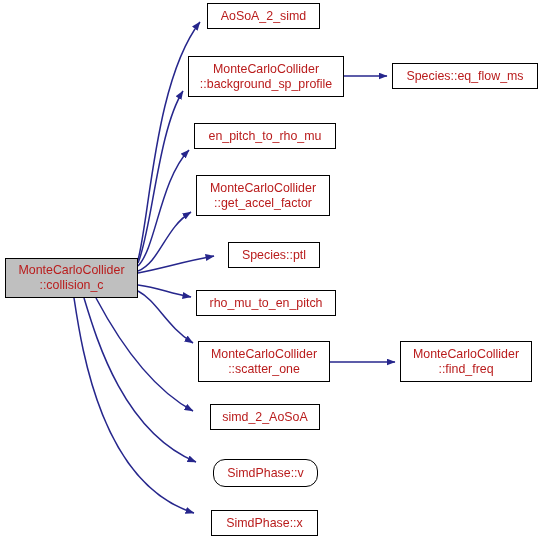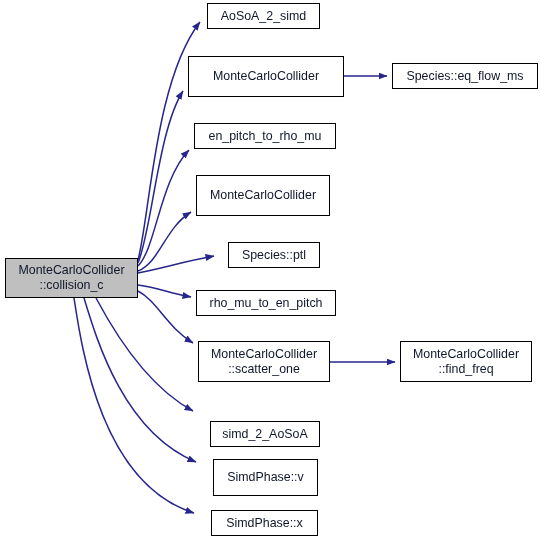--- a/index.html
+++ b/index.html
@@ -24,21 +24,21 @@
     left: 0;
     top: 0;
     width: 544px;
     height: 541px;
   }
   .node {
     position: absolute;
     box-sizing: border-box;
     border: 1px solid #000000;
     background: #ffffff;
-    color: #0f172a;
+    color: #b91c1c;
     display: flex;
     flex-direction: column;
     align-items: center;
     justify-content: center;
     text-align: center;
     font-size: 12.4px;
     line-height: 14.6px;
     letter-spacing: 0px;
     white-space: nowrap;
     z-index: 2;
@@ -78,47 +78,49 @@
   <div id="nodes">
       <div class="node root" style="left: 5px; top: 258px; width: 133px; height: 40px;">
         <span class="line">MonteCarloCollider</span>
         <span class="line">::collision_c</span>
       </div>
       <div class="node" style="left: 207px; top: 3px; width: 113px; height: 26px;">
         <span class="line">AoSoA_2_simd</span>
       </div>
       <div class="node" style="left: 188px; top: 56px; width: 156px; height: 41px;">
         <span class="line">MonteCarloCollider</span>
+        <span class="line">::background_sp_profile</span>
       </div>
       <div class="node" style="left: 392px; top: 63px; width: 146px; height: 26px; text-align: center;">
         <span class="line">Species::eq_flow_ms</span>
       </div>
       <div class="node" style="left: 194px; top: 123px; width: 142px; height: 26px;">
         <span class="line">en_pitch_to_rho_mu</span>
       </div>
       <div class="node" style="left: 196px; top: 175px; width: 134px; height: 41px;">
         <span class="line">MonteCarloCollider</span>
+        <span class="line">::get_accel_factor</span>
       </div>
       <div class="node" style="left: 220px; top: 242px; width: 92px; height: 26px; margin-left: 8px;">
         <span class="line">Species::ptl</span>
       </div>
       <div class="node" style="left: 196px; top: 290px; width: 140px; height: 26px; justify-content: center;">
         <span class="line">rho_mu_to_en_pitch</span>
       </div>
       <div class="node" style="left: 198px; top: 341px; width: 132px; height: 41px;">
         <span class="line">MonteCarloCollider</span>
         <span class="line">::scatter_one</span>
       </div>
       <div class="node" style="left: 400px; top: 341px; width: 132px; height: 41px;">
         <span class="line">MonteCarloCollider</span>
         <span class="line">::find_freq</span>
       </div>
-      <div class="node" style="left: 210px; top: 421px; width: 110px; height: 26px;">
+      <div class="node" style="left: 210px; top: 404px; width: 110px; height: 26px;">
         <span class="line">simd_2_AoSoA</span>
       </div>
-      <div class="node" style="left: 213px; top: 459px; width: 105px; height: 37px;">
+      <div class="node" style="left: 213px; top: 459px; width: 105px; height: 28px; border-radius: 12px;">
         <span class="line">SimdPhase::v</span>
       </div>
       <div class="node" style="left: 211px; top: 510px; width: 107px; height: 26px;">
         <span class="line">SimdPhase::x</span>
       </div>
     </div>
 </div>
 
 </body></html>

